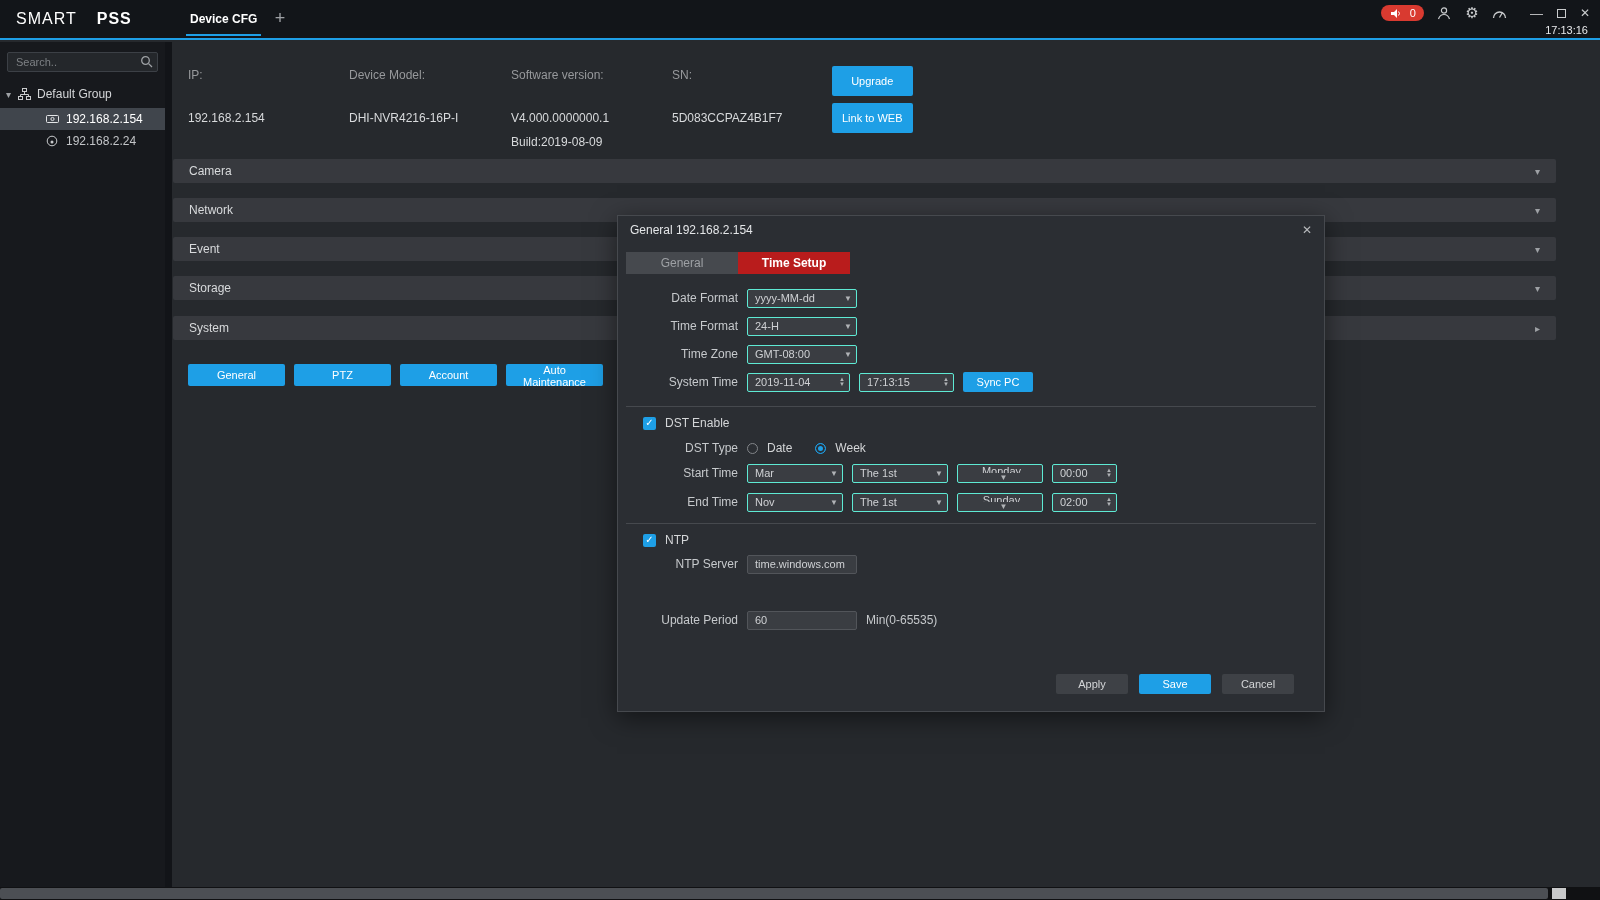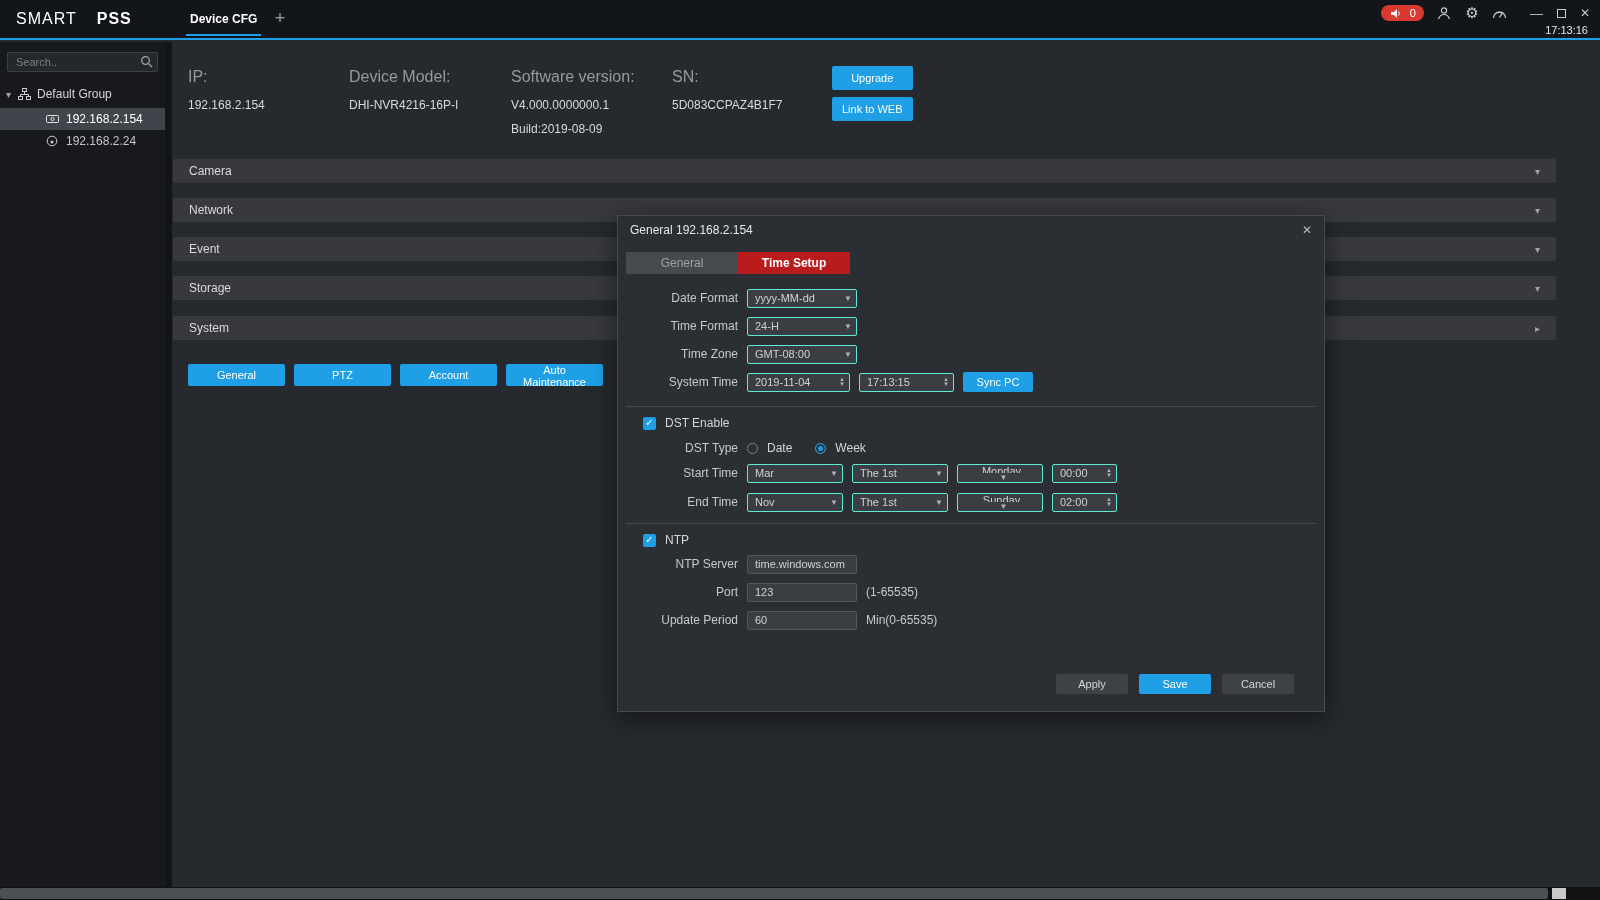--- a/index.html
+++ b/index.html
@@ -39,25 +39,25 @@
   .tree-group { display:flex; align-items:center; gap:5px; padding:6px 6px; color:#d4d6d8; cursor:pointer; }
   .caret { color:#9ea1a5; font-size:10px; }
   .tree-item { display:flex; align-items:center; gap:6px; padding:4px 6px 4px 44px; color:#c3c5c8; cursor:pointer; height:22px; }
   .tree-item.selected { background:#40454c; color:#fff; }
 
   
   .content { position:absolute; left:165px; top:42px; right:0; bottom:13px; background:#26292d;
              border-left:7px solid #121418; }
   .device-info { position:relative; height:118px; }
   .dcol { position:absolute; top:26px; }
-  .dlbl { color:#97999c; font-size:16px; margin-bottom:12px; }
+  .dlbl { color:#97999c; font-size:12px; margin-bottom:29px; }
   .dval { color:#d8dadc; font-size:12px; margin-bottom:10px; }
   .col-ip { left:16px; } .col-model { left:177px; } .col-sw { left:339px; } .col-sn { left:500px; }
   .col-btns { left:660px; top:24px; display:flex; flex-direction:column; gap:7px; }
-  .btn-blue { background:#1e9fe6; color:#fff; border:none; border-radius:2px; height:24px; font-size:11px;
+  .btn-blue { background:#1e9fe6; color:#fff; border:none; border-radius:2px; height:30px; font-size:11px;
               font-family:"Liberation Sans", sans-serif; cursor:pointer; padding:0 10px; }
   .btn-gray { background:#3e4146; color:#d4d6d8; border:none; border-radius:2px; height:20px; font-size:11px;
               font-family:"Liberation Sans", sans-serif; cursor:pointer; }
   .section-bar { position:absolute; left:1px; right:44px; height:24px; background:#37393e; border-radius:2px;
                  display:flex; align-items:center; padding:0 16px; color:#d8dadc; cursor:pointer; }
   .section-bar .chev { margin-left:auto; color:#9ea1a5; font-size:10px; }
   .s0 { top:117px; } .s1 { top:156px; } .s2 { top:195px; } .s3 { top:234px; } .s4 { top:274px; }
   .sys-buttons { position:absolute; left:16px; top:322px; display:flex; gap:9px; }
   .sys-buttons .btn-blue { width:97px; height:22px; }
 
@@ -363,25 +363,20 @@
         <span class="tick">✓</span>
       </span>
     <span>NTP</span>
   </div>
 
   <div class="drow" style="top:338px;">
     <span class="dlabel">NTP Server</span>
     <input class="tinput" value="time.windows.com" style="">
   </div>
 
-  <div class="drow" style="top:366px;">
-    <span class="dlabel">Port</span>
-    <input class="tinput" value="123" style="">
-    <span class="note">(1-65535)</span>
-  </div>
 
   <div class="drow" style="top:394px;">
     <span class="dlabel">Update Period</span>
     <input class="tinput" value="60" style="">
     <span class="note">Min(0-65535)</span>
   </div>
 
   <div class="dlg-actions">
     <button class="btn-gray">Apply</button>
     <button class="btn-blue">Save</button>

